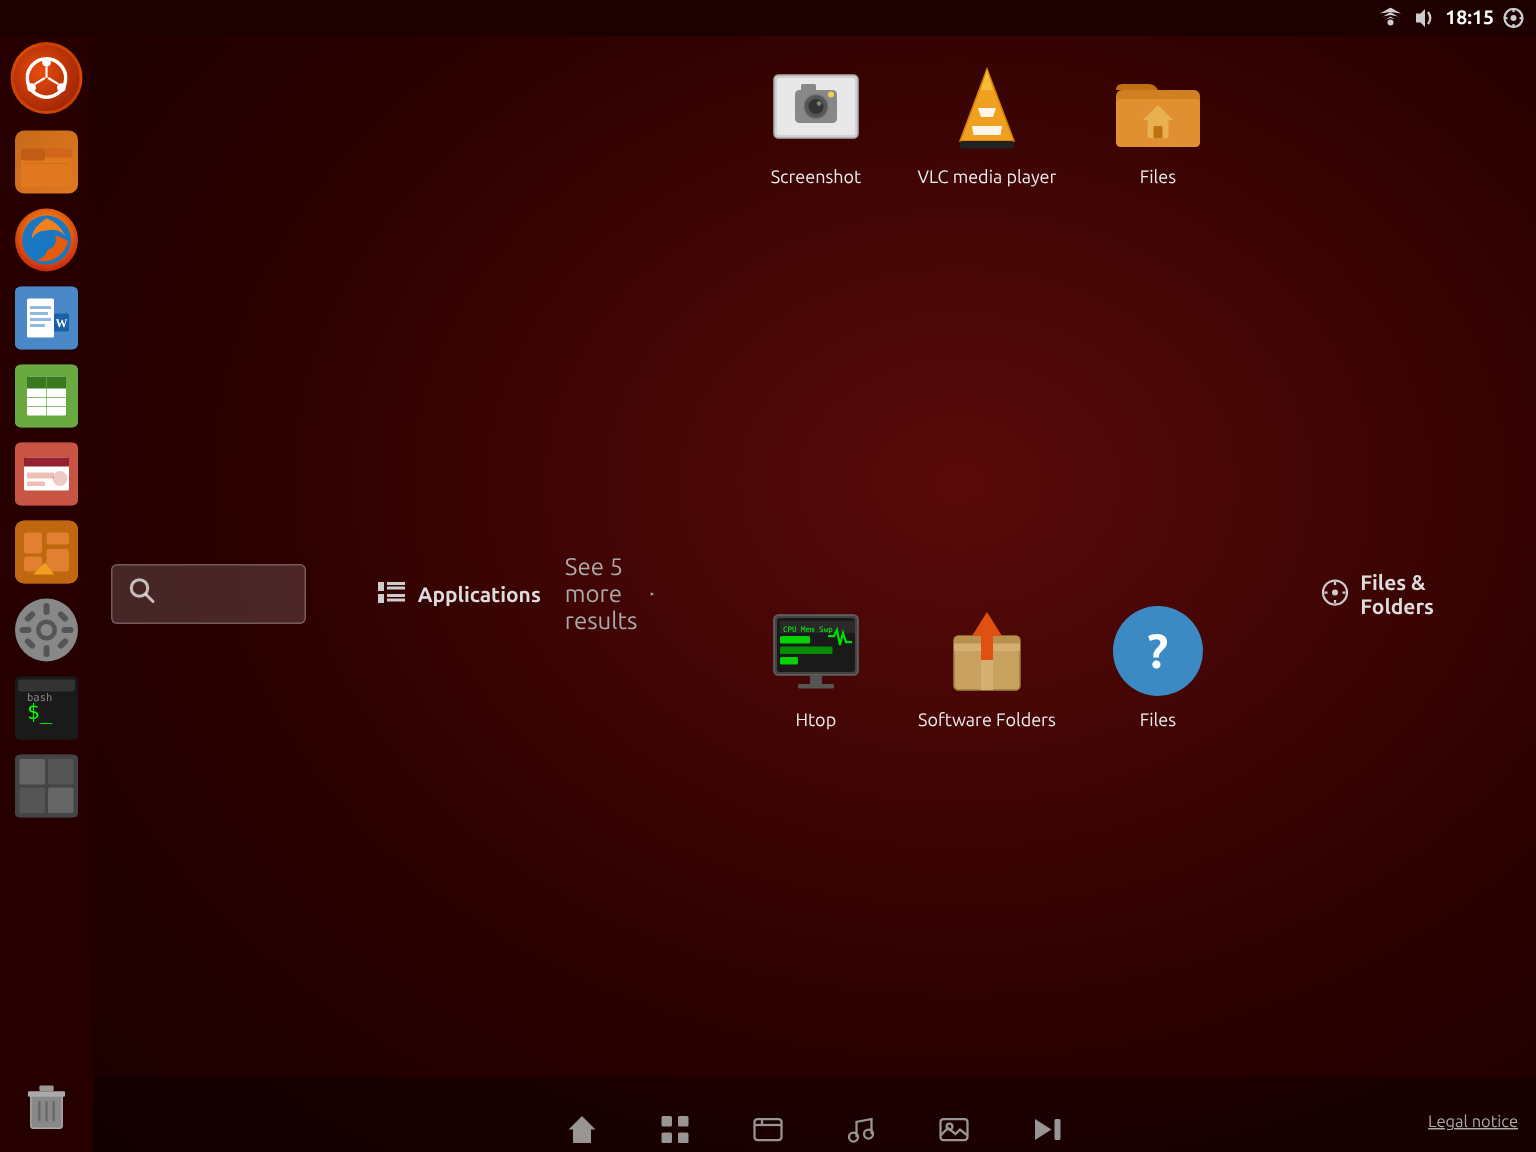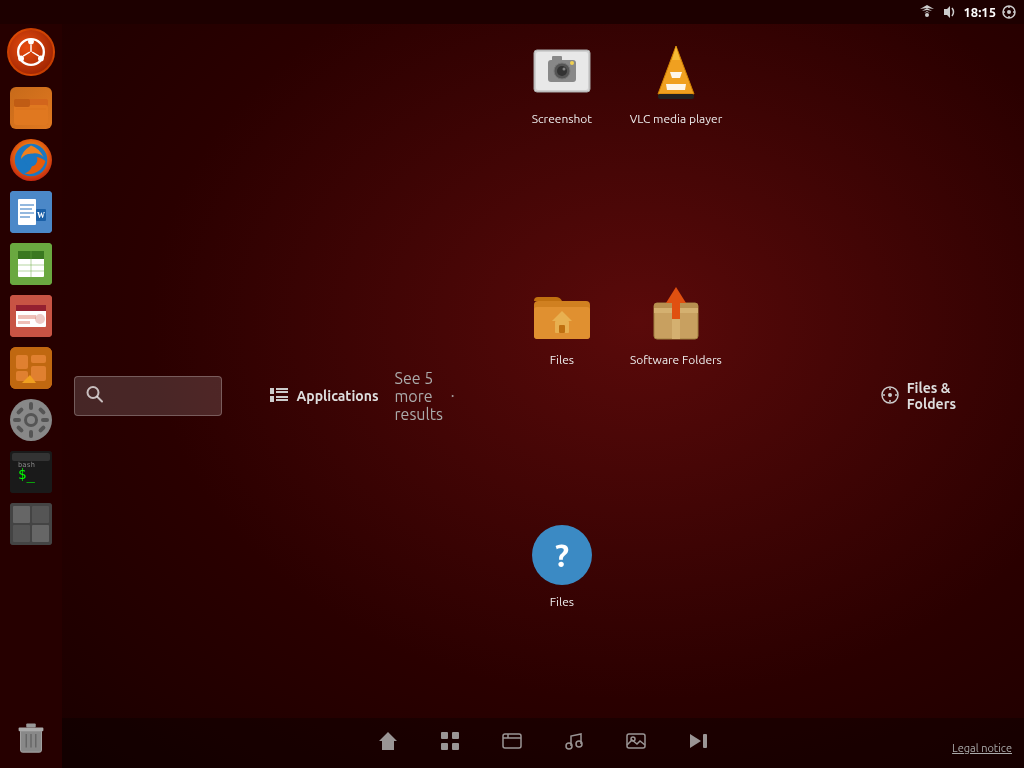--- a/index.html
+++ b/index.html
@@ -208,21 +208,21 @@
 
     
     .bottom-bar {
       position: absolute;
       bottom: 0;
       left: 62px;
       right: 0;
       height: 50px;
       background: rgba(0,0,0,0.3);
       display: flex;
-      align-items: center;
+      align-items: flex-end;
       justify-content: center;
       gap: 40px;
     }
     .bottom-icon {
       color: #bbb;
       font-size: 20px;
       cursor: pointer;
       opacity: 0.8;
     }
     .legal-notice {
@@ -697,20 +697,42 @@
           <path d="M4 20 Q4 16 8 16 L26 16 Q30 16 32 20 L4 20Z" fill="#c07010"></path>
 
           <polygon points="32,30 22,40 42,40" fill="#e8b050"></polygon>
           <rect x="25" y="40" width="14" height="12" rx="1" fill="#e8b050"></rect>
           <rect x="29" y="44" width="6" height="8" rx="1" fill="#c07010"></rect>
         </svg>
       </div>
       <span class="app-label">Files</span>
     </div>
 
+    <div class="app-item">
+      <div class="app-icon-wrap">
+        <svg width="64" height="64" viewBox="0 0 64 64">
+
+          <rect x="4" y="8" width="56" height="40" rx="3" fill="#444" stroke="#666" stroke-width="1"></rect>
+          <rect x="6" y="10" width="52" height="36" rx="2" fill="#1a1a1a"></rect>
+
+          <rect x="8" y="12" width="50" height="8" fill="#2a2a2a"></rect>
+          <text x="10" y="19" font-size="5" fill="#0f0" font-family="monospace">CPU  Mem  Swp</text>
+
+          <rect x="8" y="22" width="20" height="5" rx="1" fill="#0f0" opacity="0.8"></rect>
+          <rect x="8" y="29" width="35" height="5" rx="1" fill="#0a0" opacity="0.8"></rect>
+          <rect x="8" y="36" width="12" height="5" rx="1" fill="#0f0" opacity="0.8"></rect>
+
+          <polyline points="40,22 44,22 46,18 48,28 50,20 52,26 56,26" stroke="#00dd00" stroke-width="1.5" fill="none"></polyline>
+
+          <rect x="28" y="48" width="8" height="6" fill="#555"></rect>
+          <rect x="20" y="54" width="24" height="3" rx="1" fill="#555"></rect>
+        </svg>
+      </div>
+      <span class="app-label">Htop</span>
+    </div>
 
     <div class="app-item">
       <div class="app-icon-wrap">
         <svg width="64" height="64" viewBox="0 0 64 64">
 
           <rect x="10" y="22" width="44" height="36" rx="3" fill="#c8a060" stroke="#a08040" stroke-width="1"></rect>
           <rect x="10" y="22" width="44" height="10" rx="3" fill="#b89050"></rect>
 
           <rect x="28" y="22" width="8" height="36" fill="#d4b070"></rect>
           <rect x="10" y="27" width="44" height="5" fill="#d4b070"></rect>

